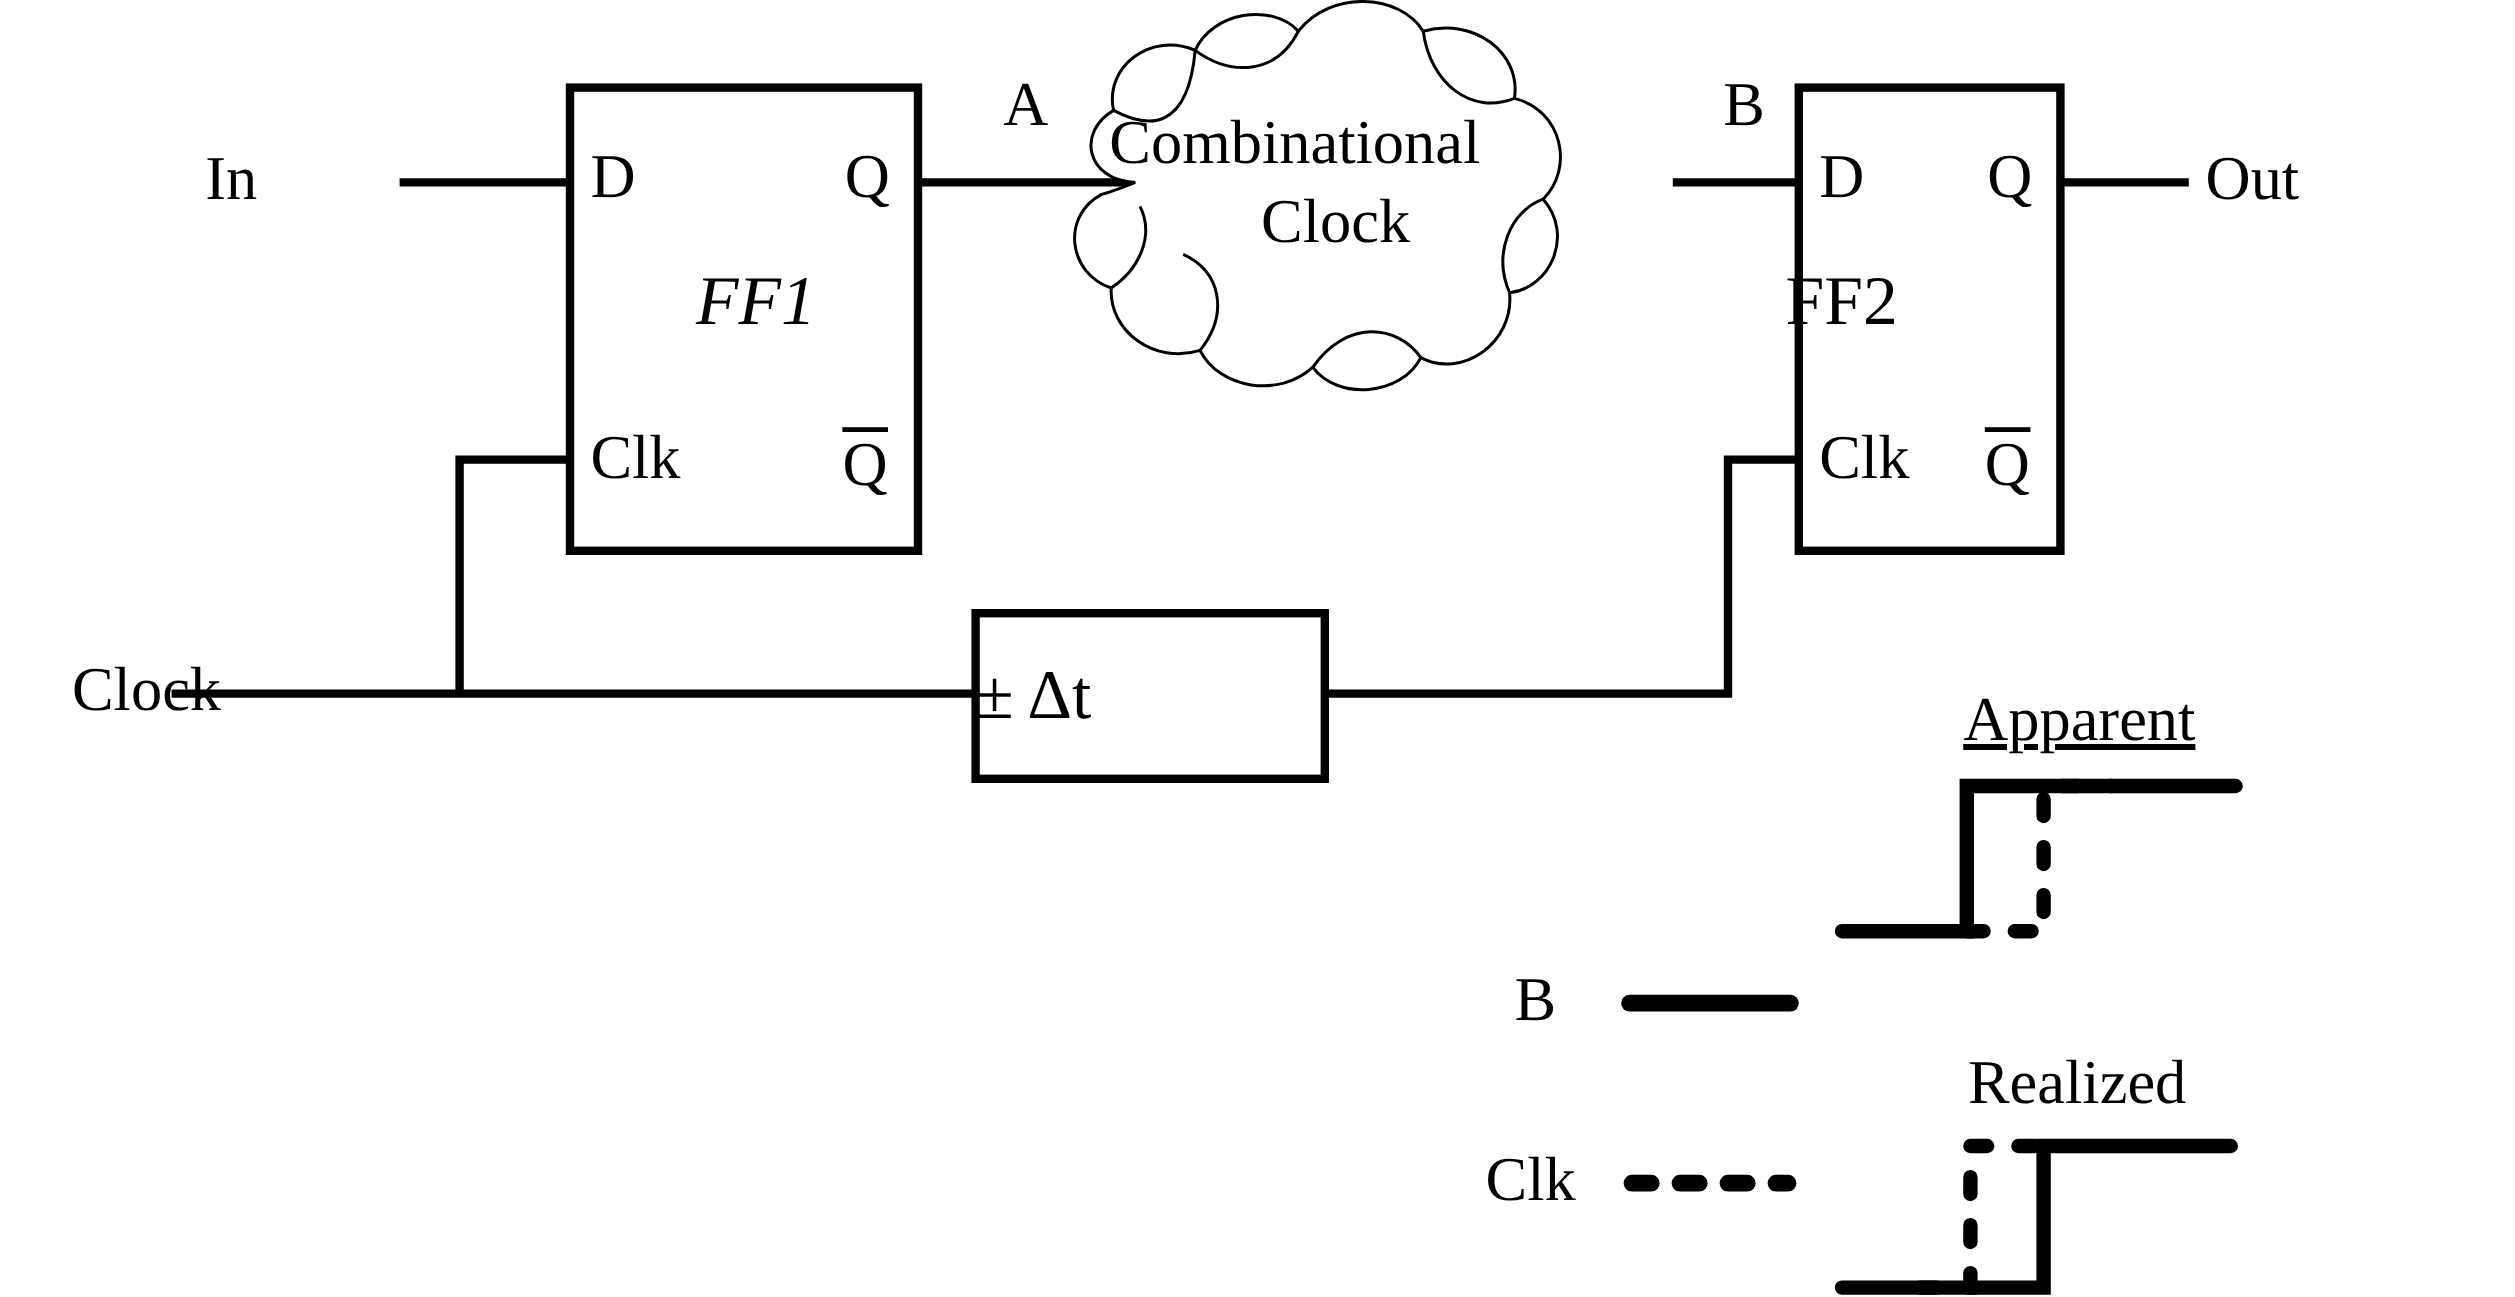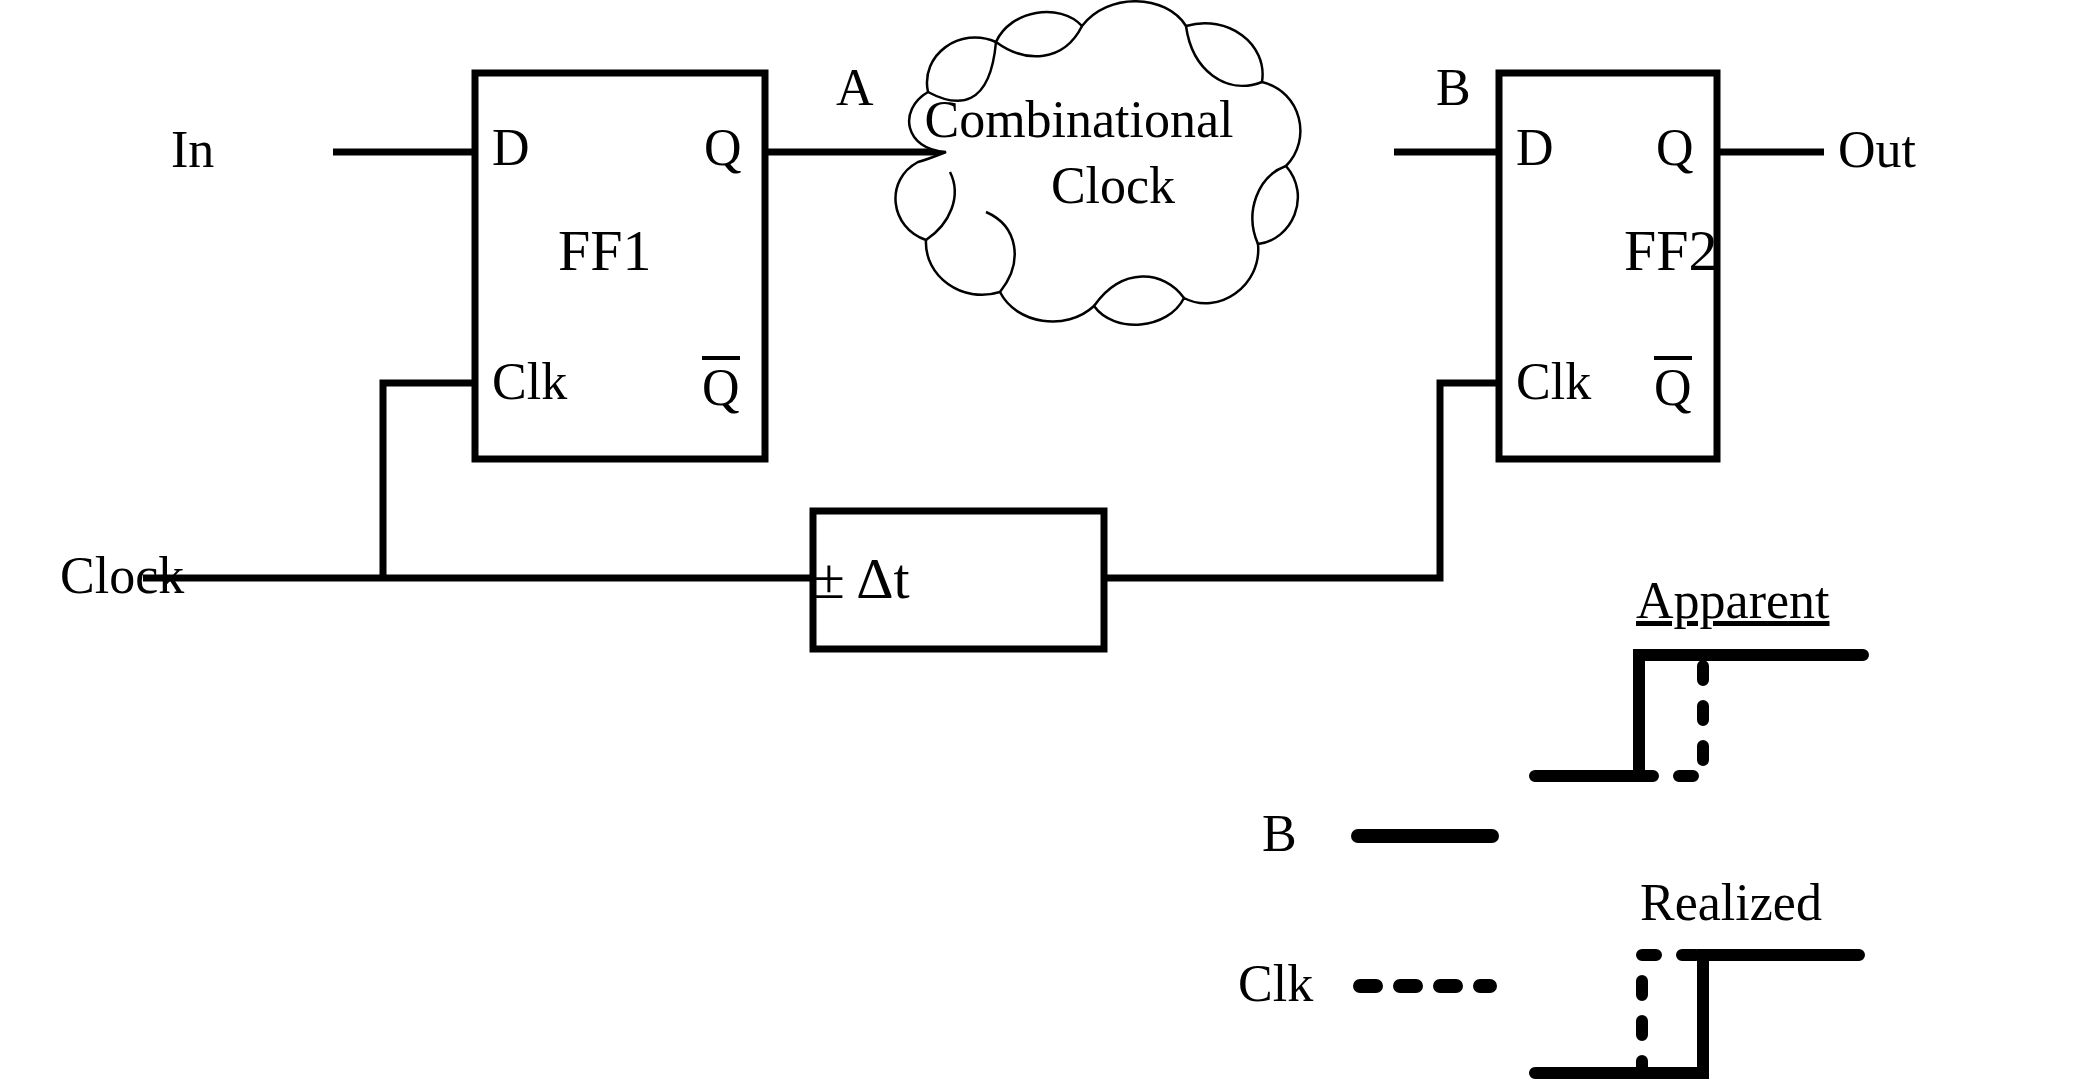--- a/index.html
+++ b/index.html
@@ -102,36 +102,36 @@
   </svg>
 
   <div class="lbl lbl-lg" style="left:171px; top:124px;">In</div>
 
   <div class="lbl lbl-lg" style="left:492px; top:122px;">D</div>
   <div class="lbl lbl-lg" style="left:704px; top:122px;">Q</div>
   <div class="lbl lbl-lg" style="left:492px; top:356px;">Clk</div>
   <div class="lbl lbl-lg" style="left:702px; top:356px;">
     <span class="overbar">Q</span>
   </div>
-  <div class="lbl lbl-xl" style="left:558px; top:222px;">FF1</div>
+  <div class="lbl lbl-xl" style="left:580px; top:222px;font-style:italic;">FF1</div>
 
   <div class="lbl lbl-lg" style="left:836px; top:62px;">A</div>
 
   <div class="lbl lbl-lg" style="left:899px; top:94px; width:360px; text-align:center;">Combinational</div>
   <div class="lbl lbl-lg" style="left:933px; top:160px; width:360px; text-align:center;">Clock</div>
 
   <div class="lbl lbl-lg" style="left:1436px; top:62px;">B</div>
 
   <div class="lbl lbl-lg" style="left:1516px; top:122px;">D</div>
   <div class="lbl lbl-lg" style="left:1656px; top:122px;">Q</div>
   <div class="lbl lbl-lg" style="left:1516px; top:356px;">Clk</div>
   <div class="lbl lbl-lg" style="left:1654px; top:356px;">
     <span class="overbar">Q</span>
   </div>
-  <div class="lbl lbl-xl" style="left:1624px; top:222px;">FF2</div>
+  <div class="lbl lbl-xl" style="left:1488px; top:222px;">FF2</div>
 
   <div class="lbl lbl-lg" style="left:1838px; top:124px;">Out</div>
 
   <div class="lbl lbl-lg" style="left:28px; top:550px;margin-left:32px;">Clock</div>
 
   <div class="lbl lbl-xl" style="left:813px; top:550px; width:291px; text-align:left;">± Δt</div>
 
   <div class="lbl lbl-lg" style="left:1636px; top:575px;text-decoration:underline;">Apparent</div>
   <div class="lbl lbl-lg" style="left:1640px; top:877px;">Realized</div>
 

